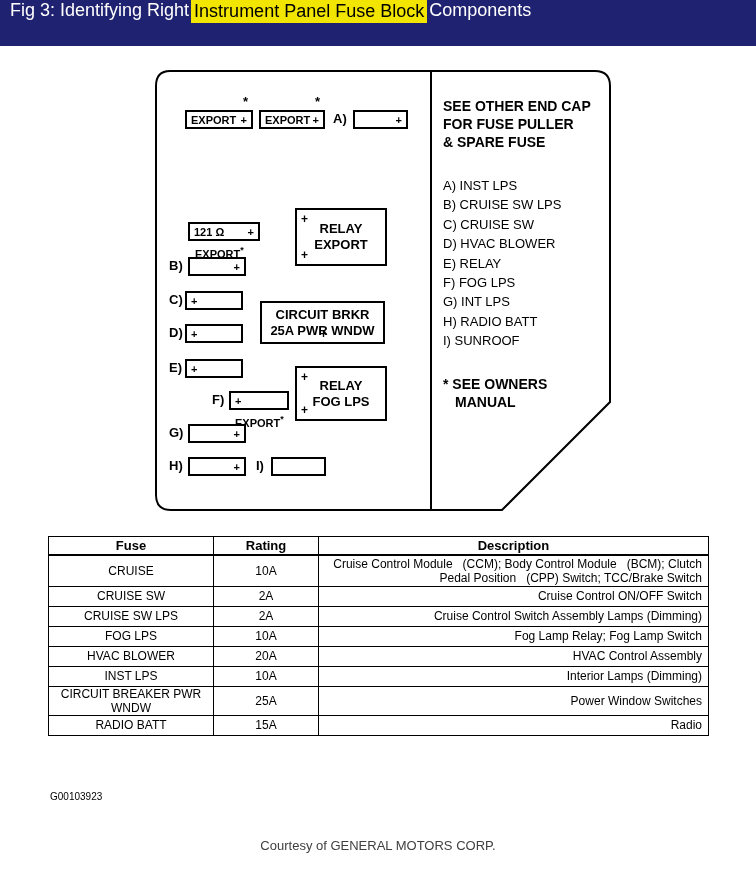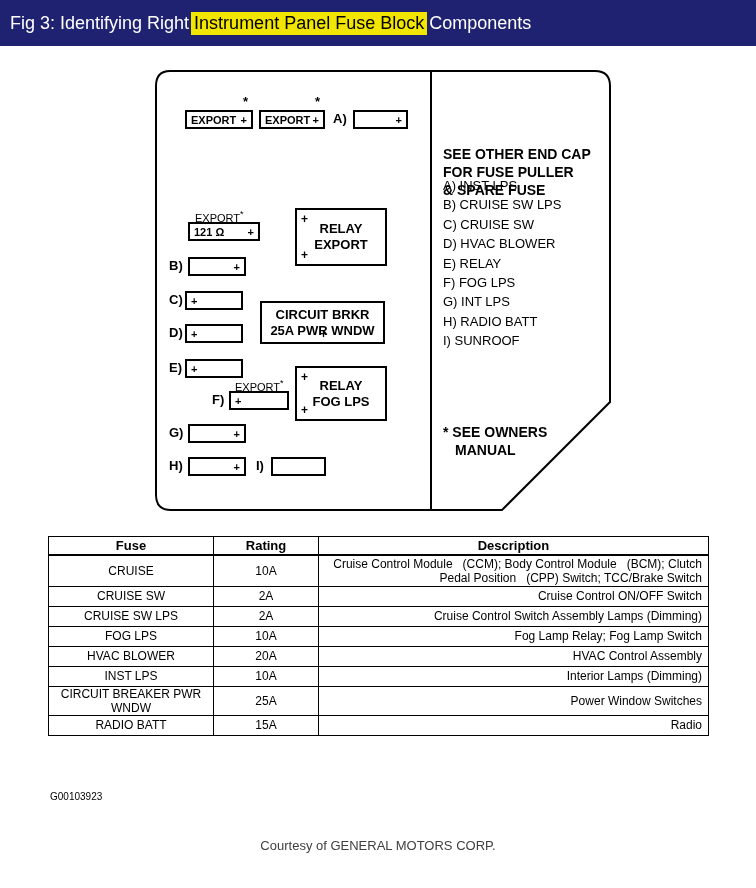--- a/index.html
+++ b/index.html
@@ -2,40 +2,40 @@
 <html><head>
 <meta charset="utf-8">
 <style>
   * { margin:0; padding:0; box-sizing:border-box; }
   html,body { background:#ffffff; }
   body { width:756px; height:888px; font-family:"Liberation Sans", sans-serif; color:#000; }
   #page { position:relative; width:756px; height:888px; background:#ffffff; overflow:hidden; }
 
   
   .header { position:absolute; left:0; top:0; width:756px; height:46px; background:#1f2270;
-            color:#ffffff; display:flex; align-items:center; padding-left:10px; font-size:18px; }
+            color:#ffffff; display:flex; align-items:flex-start; padding-left:10px; font-size:18px; }
   .hl { background:#f2e500; color:#000; padding:1px 3px; margin:0 2px; }
 
   
   #diagram { position:absolute; left:155px; top:70px; width:456px; height:441px; }
   #diagram svg { position:absolute; left:0; top:0; }
   .fbox { position:absolute; border:2px solid #000; background:#fff; font-size:11px; font-weight:bold;
           display:flex; align-items:center; white-space:nowrap; }
   .between { justify-content:space-between; padding:0 4px; }
   .pleft  { justify-content:flex-start; padding:0 4px; }
   .pright { justify-content:flex-end;  padding:0 4px; }
   .slot { position:absolute; font-size:13px; font-weight:bold; }
   .star { position:absolute; font-size:13px; font-weight:bold; }
-  .export-label { position:absolute; font-size:11px; font-weight:normal; }
+  .export-label { position:absolute; font-size:11px; font-weight:bold;margin-top:36px; }
   .export-label .sup { vertical-align:super; font-size:9px; }
   .bigbox { position:absolute; border:2px solid #000; background:#fff; display:flex; flex-direction:column;
             align-items:center; justify-content:center; font-size:13px; font-weight:bold;
             text-align:center; line-height:16px; }
   .corner-plus { position:absolute; font-size:12px; font-weight:bold; }
-  .note { position:absolute; font-size:14px; font-weight:bold; line-height:18px;margin-top:48px; }
+  .note { position:absolute; font-size:14px; font-weight:bold; line-height:18px; }
   .legend-list { position:absolute; }
   .legend-item { font-size:13px; font-weight:normal; line-height:19.4px; white-space:nowrap; }
 
   
   #fuse-table { position:absolute; left:48px; top:536px; width:660px; border-collapse:collapse;
                 font-size:12px; table-layout:fixed; }
   #fuse-table th, #fuse-table td { border:1px solid #000; }
   #fuse-table thead th { font-size:13px; font-weight:bold; height:18px; text-align:center;
                          border-bottom:2px solid #000; }
   #fuse-table td { height:20px; }

